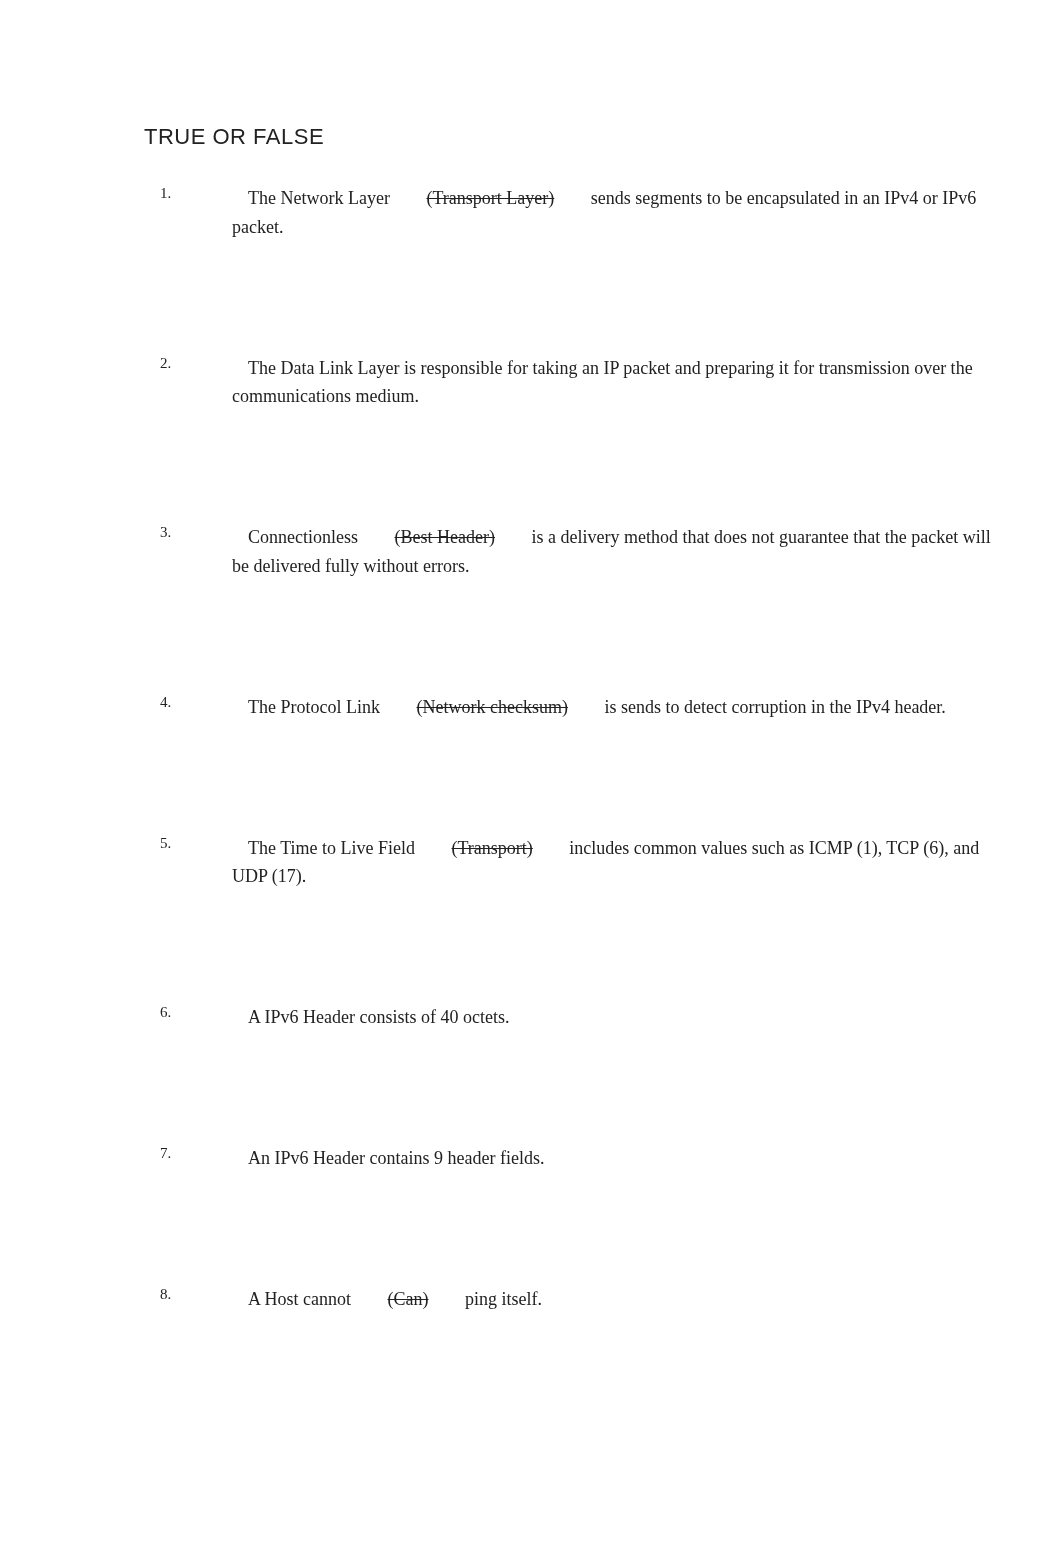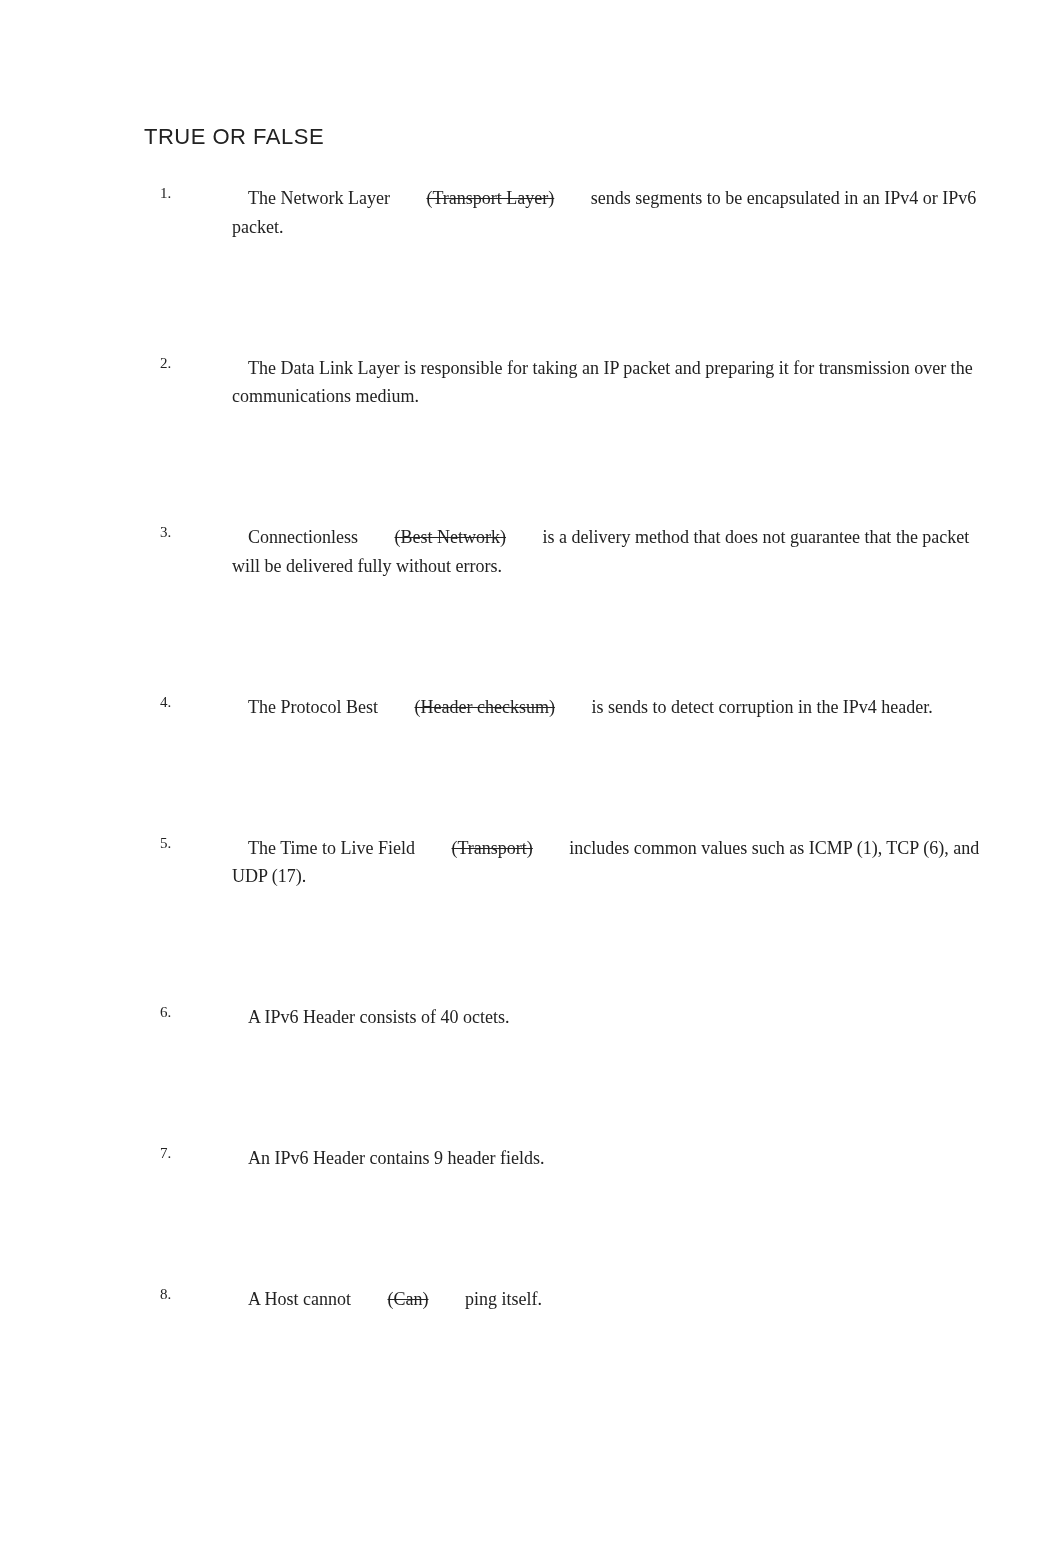--- a/index.html
+++ b/index.html
@@ -69,25 +69,25 @@
   <li class="question-item">
         <span class="question-number">1.</span>
         <div class="question-text"><span>The Network Layer </span><span class="strikethrough">(Transport Layer)</span><span>   sends segments to be encapsulated in an IPv4 or IPv6 packet.</span></div>
       </li>
       <li class="question-item">
         <span class="question-number">2.</span>
         <div class="question-text"><span>The Data Link Layer is responsible for taking an IP packet and preparing it for transmission over the communications medium.</span></div>
       </li>
       <li class="question-item">
         <span class="question-number">3.</span>
-        <div class="question-text"><span>Connectionless </span><span class="strikethrough">(Best Network)</span><span>   is a delivery method that does not guarantee that the packet will be delivered fully without errors.</span></div>
+        <div class="question-text"><span>Connectionless </span><span class="strikethrough">(Best Header)</span><span>   is a delivery method that does not guarantee that the packet will be delivered fully without errors.</span></div>
       </li>
       <li class="question-item">
         <span class="question-number">4.</span>
-        <div class="question-text"><span>The  Protocol Best </span><span class="strikethrough">(Header checksum)</span><span>     is sends to detect corruption in the IPv4 header.</span></div>
+        <div class="question-text"><span>The  Protocol Link </span><span class="strikethrough">(Network checksum)</span><span>     is sends to detect corruption in the IPv4 header.</span></div>
       </li>
       <li class="question-item">
         <span class="question-number">5.</span>
         <div class="question-text"><span>The  Time to Live Field </span><span class="strikethrough">(Transport)</span><span>   includes common values such as ICMP (1), TCP (6), and UDP (17).</span></div>
       </li>
       <li class="question-item">
         <span class="question-number">6.</span>
         <div class="question-text"><span>A IPv6 Header consists of 40 octets.</span></div>
       </li>
       <li class="question-item">

